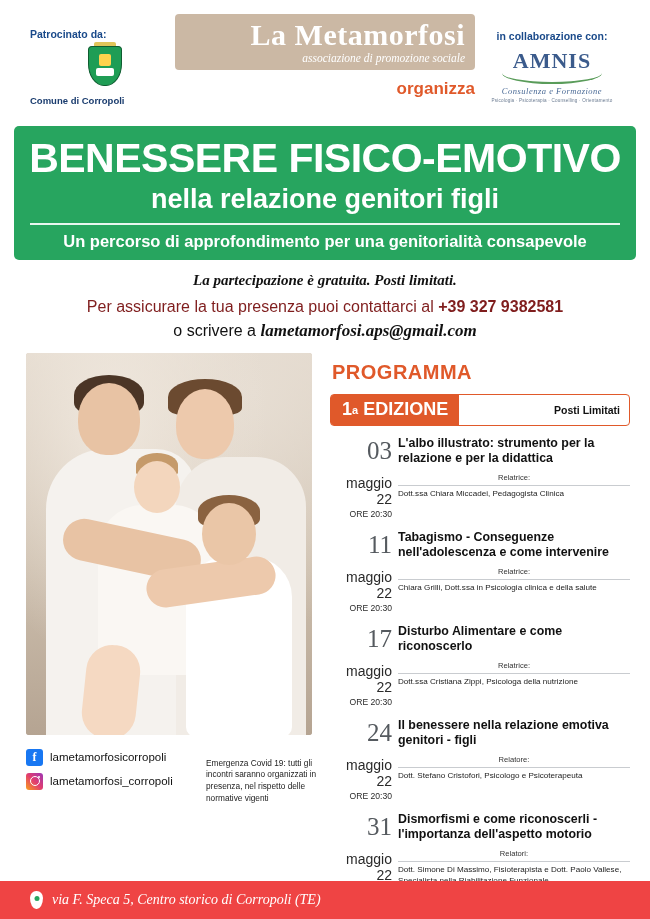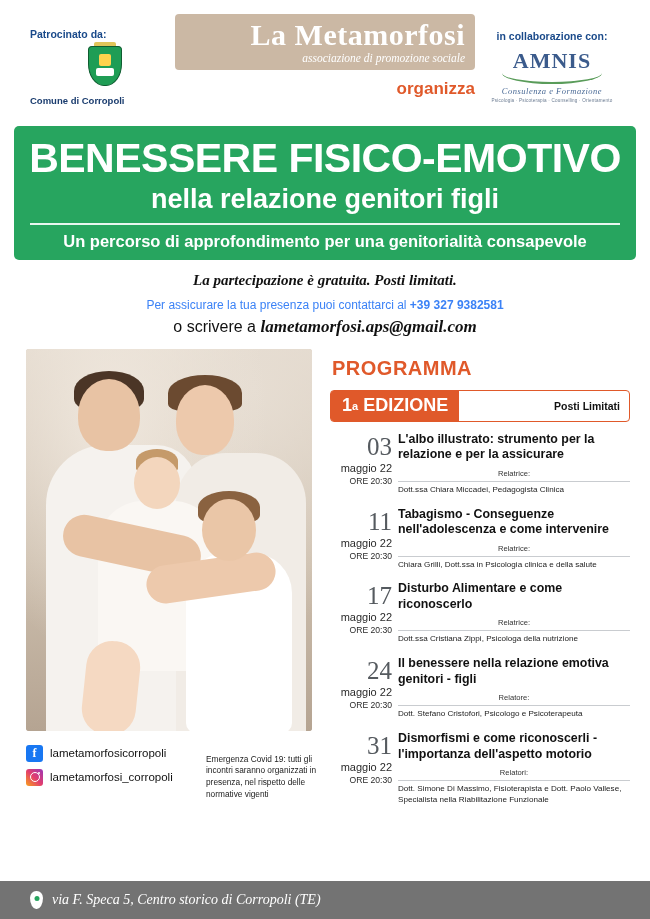--- a/index.html
+++ b/index.html
@@ -209,22 +209,22 @@
   }
   .contact .free {
     font-family: "Liberation Serif", serif;
     font-style: italic;
     font-weight: bold;
     font-size: 15px;
     color: #111111;
   }
   .contact .line1 {
     margin-top: 9px;
-    font-size: 12px;
-    color: #3b82f6;
+    font-size: 16px;
+    color: #7f1d1d;
   }
   .contact .line1 b {
     font-weight: bold;
   }
   .contact .line2 {
     margin-top: 5px;
     font-size: 16px;
     color: #111111;
   }
   .contact .line2 i {
@@ -482,23 +482,23 @@
     text-align: right;
     padding-top: 2px;
   }
   .ev-day {
     font-family: "Liberation Serif", serif;
     font-size: 25px;
     color: #555a5f;
     line-height: 1;
   }
   .ev-month {
-    font-size: 11px;
+    font-size: 14px;
     color: #2a2a2a;
-    margin-top: 3px;
+    margin-top: 12px;
   }
   .ev-time {
     font-size: 8.6px;
     color: #2a2a2a;
     margin-top: 2px;
     font-weight: normal;
   }
   .ev-body {
     flex: 1;
     padding-left: 6px;
@@ -526,21 +526,21 @@
     line-height: 1.35;
   }
 
   
   .footer {
     position: absolute;
     left: 0;
     bottom: 0;
     width: 650px;
     height: 38px;
-    background: #737373;
+    background: #ef4444;
     display: flex;
     align-items: center;
     padding-left: 30px;
     box-sizing: border-box;
   }
   .pin {
     width: 13px;
     height: 18px;
     background: #ffffff;
     border-radius: 50% 50% 50% 50% / 40% 40% 65% 65%;
@@ -660,21 +660,21 @@
       <div class="posti">Posti Limitati</div>
     </div>
 
     <div class="event">
       <div class="ev-date">
         <div class="ev-day">03</div>
         <div class="ev-month">maggio 22</div>
         <div class="ev-time">ORE 20:30</div>
       </div>
       <div class="ev-body">
-        <div class="ev-title">L'albo illustrato: strumento per la relazione e per la assicurare</div>
+        <div class="ev-title">L'albo illustrato: strumento per la relazione e per la didattica</div>
         <div class="ev-rel-label">Relatrice:</div>
         <div class="ev-rel-hr"></div>
         <div class="ev-rel">Dott.ssa Chiara Miccadei, Pedagogista Clinica</div>
       </div>
     </div>
 
     <div class="event">
       <div class="ev-date">
         <div class="ev-day">11</div>
         <div class="ev-month">maggio 22</div>

